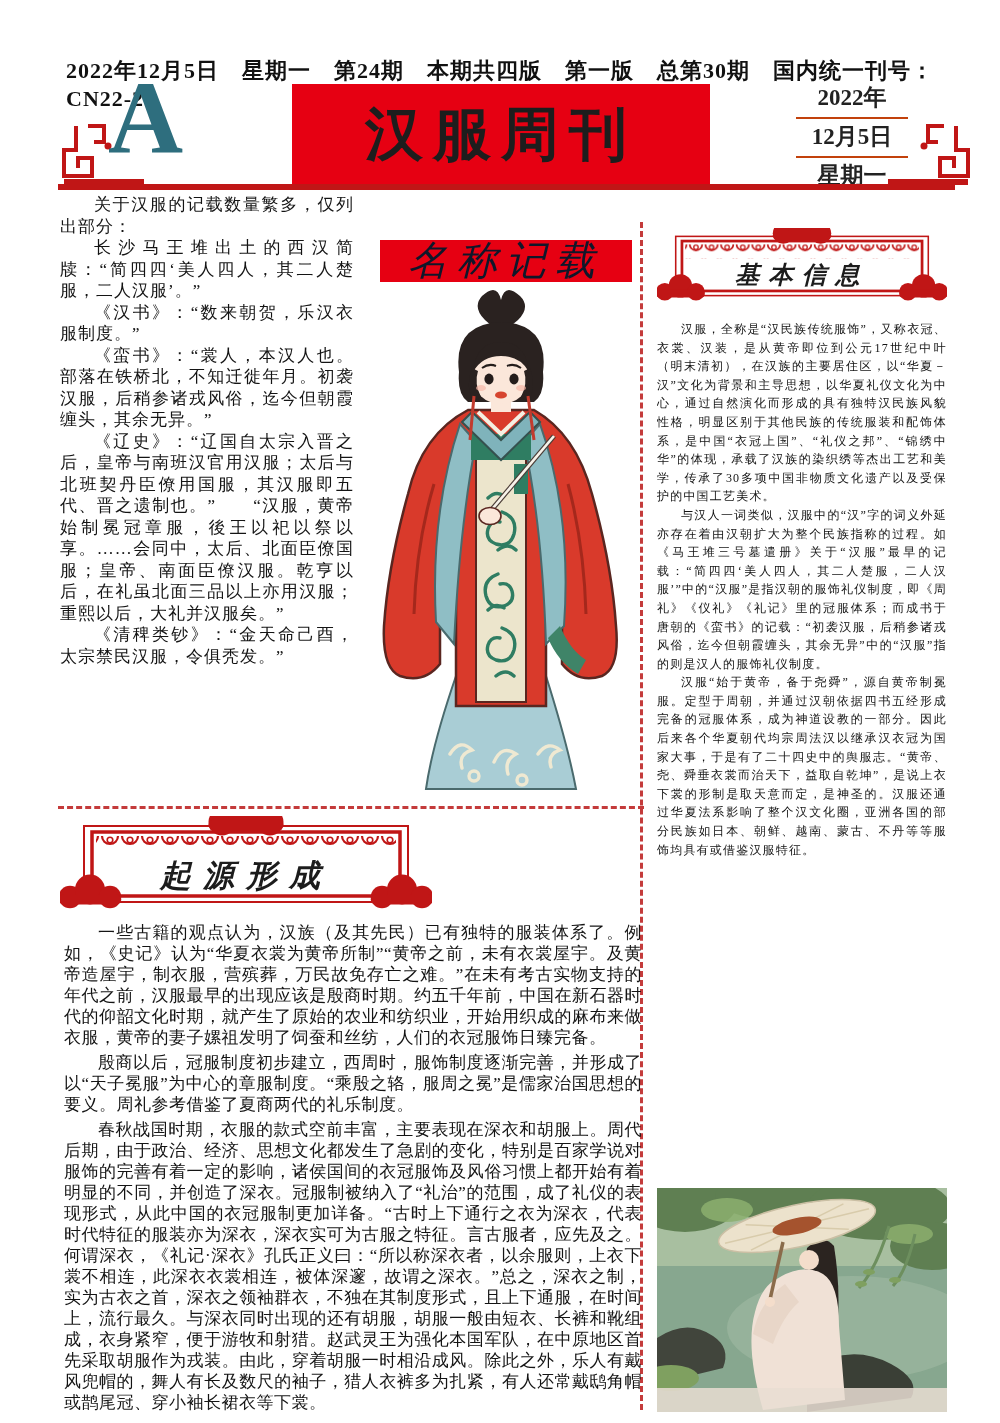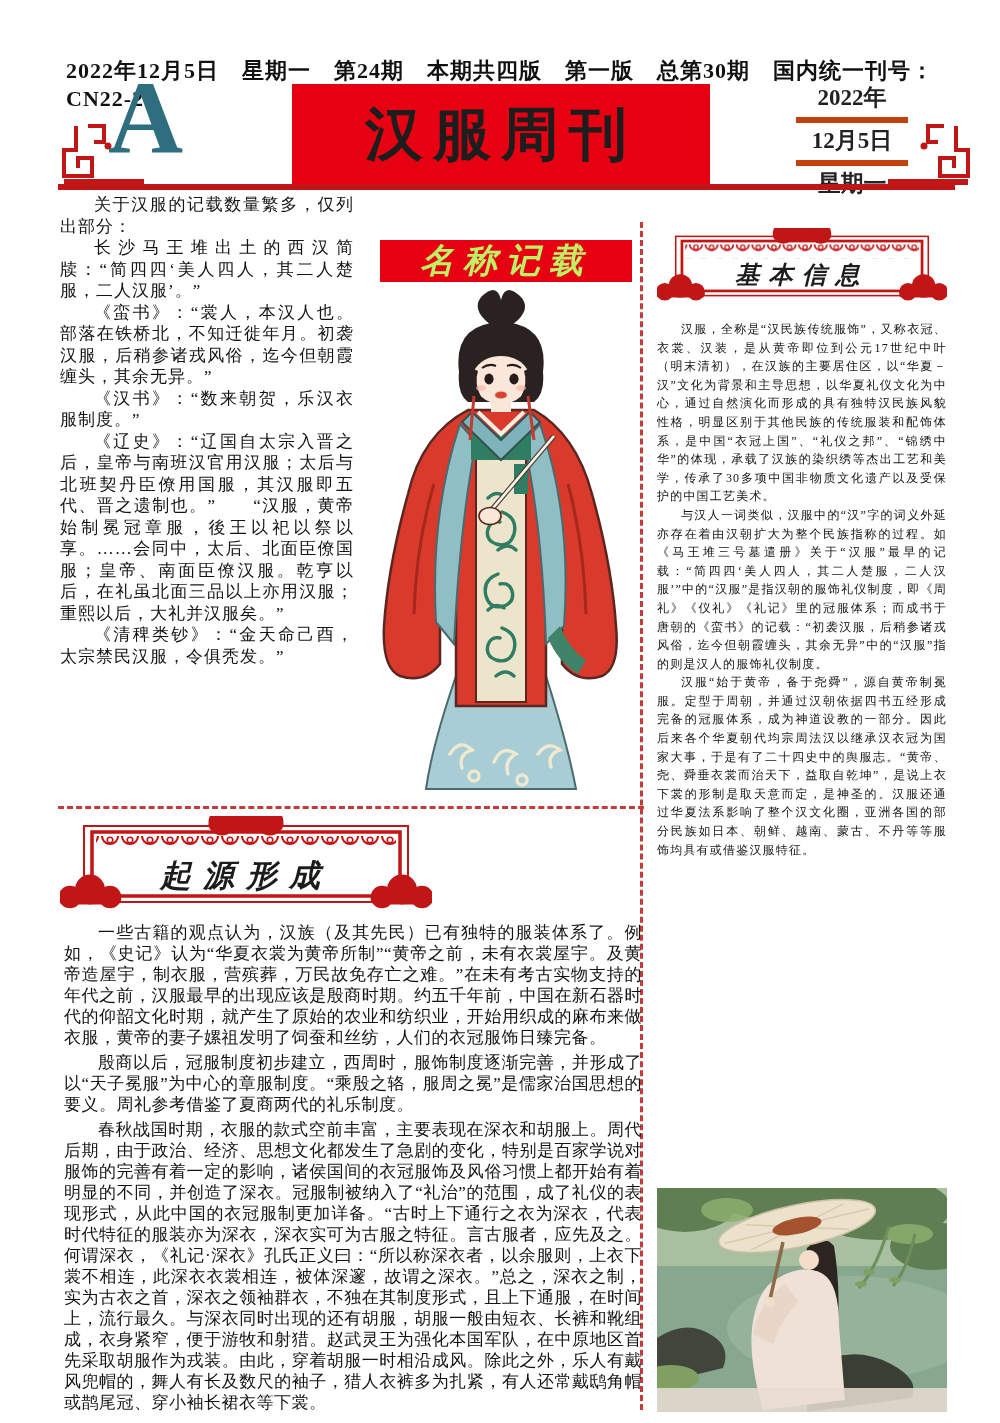--- a/index.html
+++ b/index.html
@@ -8,36 +8,36 @@
   
   .topline{position:absolute;left:66px;top:56px;width:900px;font-size:22px;font-weight:bold;
            letter-spacing:1px;color:#111;}
   .edition-letter{position:absolute;left:108px;top:66px;font-size:104px;font-weight:bold;
            color:#2e6e7e;line-height:1;}
   .title-banner{position:absolute;left:292px;top:84px;width:418px;height:101px;background:#e60012;
            display:flex;align-items:center;justify-content:center;}
   .title-banner span{font-size:58px;font-weight:bold;color:#1d1d1d;letter-spacing:10px;line-height:1;}
   .datebox{position:absolute;left:796px;top:80px;width:112px;text-align:center;}
   .datebox .row{font-size:23px;font-weight:bold;color:#222;padding:2px 0 4px 0;}
-  .datebox .row.sep{border-bottom:6px solid #c2410c;}
+  .datebox .row.sep{border-bottom:2px solid #c2410c;}
   .masthead-rule{position:absolute;left:58px;top:184px;width:897px;height:6px;background:#c01616;}
   .corner{position:absolute;top:120px;}
   .corner.left{left:52px;}
   .corner.right{left:888px;transform:scaleX(-1);}
   
   .vsep{position:absolute;left:640px;top:222px;height:1188px;border-left:3px dashed #c43b3b;}
   .hsep{position:absolute;left:58px;top:806px;width:586px;border-top:3px dashed #c43b3b;}
   
   .left-article{position:absolute;left:60px;top:194px;width:572px;height:610px;overflow:hidden;
            font-size:17px;line-height:21.5px;letter-spacing:1px;text-align:justify;}
   .left-article p{margin:0;text-indent:2em;}
   .illu-wrap{float:right;width:268px;margin:46px 0 6px 10px;}
   .name-banner{width:252px;height:42px;margin:0 0 2px auto;background:#e60012;
            display:flex;align-items:center;justify-content:center;}
-  .name-banner span{font-size:34px;font-weight:bold;font-style:italic;color:#bef264;letter-spacing:9px;}
+  .name-banner span{font-size:40px;font-weight:normal;font-style:italic;color:#0f172a;letter-spacing:9px;}
   
   .right-col{position:absolute;left:657px;top:228px;width:290px;height:1186px;}
   .right-col .body-text{margin-top:12px;max-height:860px;overflow:hidden;
            font-size:12px;line-height:18.6px;letter-spacing:1.2px;text-align:justify;}
   .right-col .body-text p{margin:0;text-indent:2em;}
   .photo{position:absolute;left:0;top:960px;width:290px;height:224px;}
   
   .origin{position:absolute;left:60px;top:816px;width:586px;}
   .origin .fancy-holder{text-align:left;}
   .origin .body-text{margin-top:6px;font-size:17px;line-height:21px;letter-spacing:.5px;text-align:justify;}
@@ -156,22 +156,22 @@
         <ellipse cx="125" cy="95" rx="4.6" ry="5.4" fill="#241d1b"></ellipse>
         <ellipse cx="150" cy="95" rx="4.6" ry="5.4" fill="#241d1b"></ellipse>
         <path d="M118,84 q7,-5 14,-2 M143,82 q7,-3 14,2" fill="none" stroke="#241d1b" stroke-width="2"></path>
         <ellipse cx="117" cy="104" rx="5" ry="3" fill="#f6b8a8" opacity=".7"></ellipse>
         <ellipse cx="157" cy="104" rx="5" ry="3" fill="#f6b8a8" opacity=".7"></ellipse>
         <ellipse cx="137" cy="111" rx="6" ry="3.6" fill="#d6452f"></ellipse>
       </svg>
     </div>
     <p>关于汉服的记载数量繁多，仅列出部分：</p>
     <p>长沙马王堆出土的西汉简牍：“简四四‘美人四人，其二人楚服，二人汉服’。”</p>
+    <p>《汉书》：“数来朝贺，乐汉衣服制度。”</p>
     <p>《蛮书》：“裳人，本汉人也。部落在铁桥北，不知迁徙年月。初袭汉服，后稍参诸戎风俗，迄今但朝霞缠头，其余无异。”</p>
-    <p>《汉书》：“数来朝贺，乐汉衣服制度。”</p>
     <p>《辽史》：“辽国自太宗入晋之后，皇帝与南班汉官用汉服；太后与北班契丹臣僚用国服，其汉服即五代、晋之遗制也。”　　“汉服，黄帝始制冕冠章服，後王以祀以祭以享。……会同中，太后、北面臣僚国服；皇帝、南面臣僚汉服。乾亨以后，在礼虽北面三品以上亦用汉服；重熙以后，大礼并汉服矣。”</p>
     <p>《清稗类钞》：“金天命己酉，太宗禁民汉服，令俱秃发。”</p>
   </div>
 
   <div class="right-col">
     <svg class="fancy-box" width="290" height="76" viewBox="0 0 372 96">
       <rect x="24" y="10" width="324" height="76" fill="none" stroke="#c01616" stroke-width="2"></rect>
       <rect x="32" y="16" width="308" height="64" fill="none" stroke="#c01616" stroke-width="3.5"></rect>
       <rect x="36" y="20" width="300" height="19" fill="url(#scallop-pat)"></rect>
       <g transform="translate(186,12) scale(1.5)">

